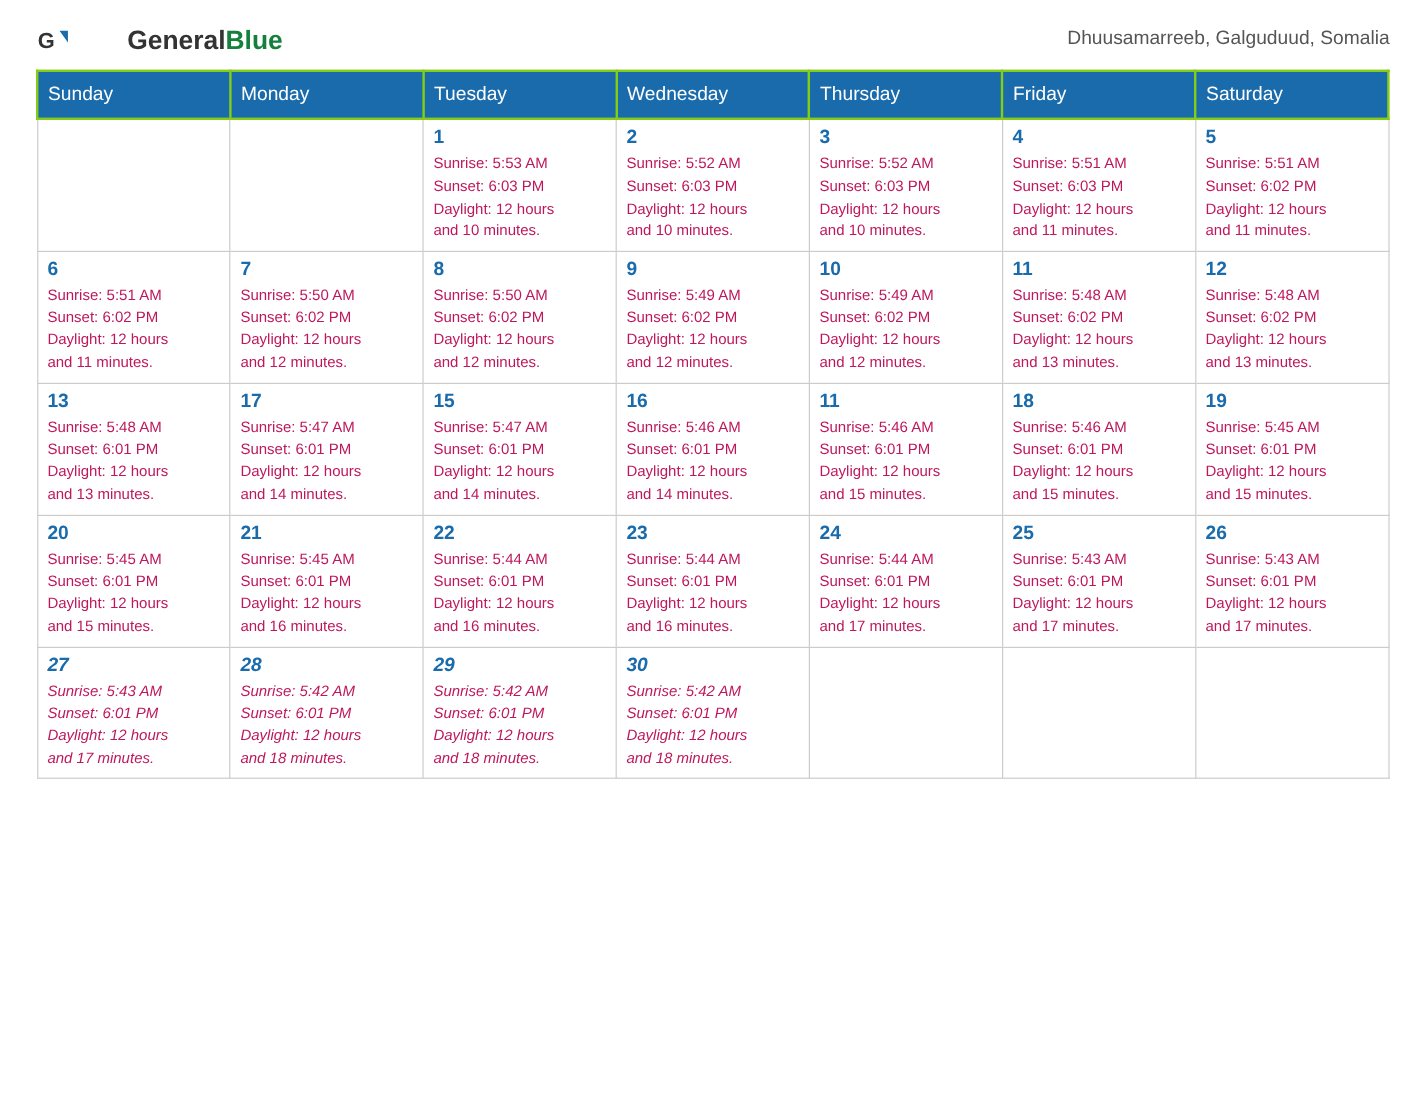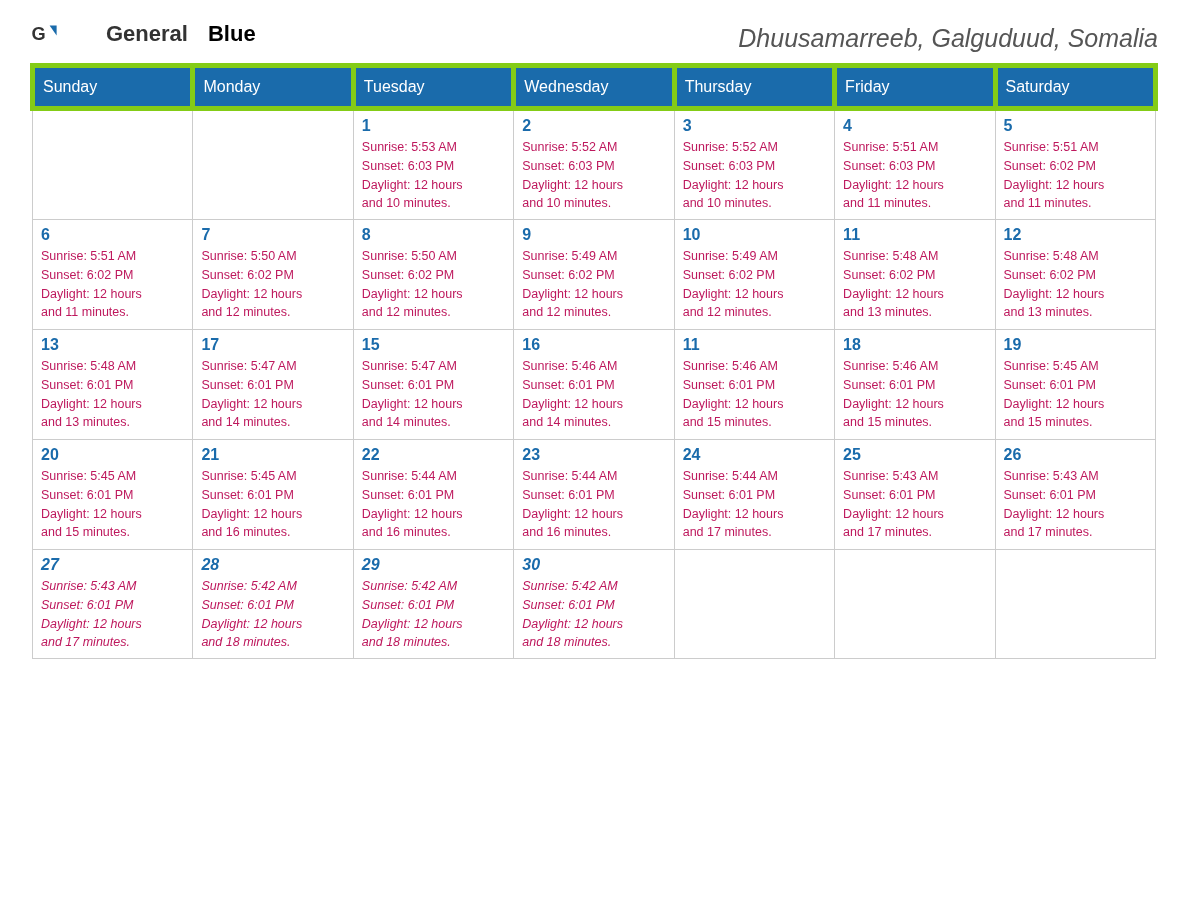--- a/index.html
+++ b/index.html
@@ -23,55 +23,53 @@
     }
     .logo-text-general {
       font-size: 22px;
       font-weight: bold;
       color: #333;
       margin-left: 44px;
     }
     .logo-text-blue {
       font-size: 22px;
       font-weight: bold;
-      color: #000000;
-      margin-left: 20px;
+      color: #15803d;
     }
     .logo-icon {
       width: 28px;
       height: 28px;
     }
     .title-section {
       text-align: right;
     }
     .month-title {
       font-size: 52px;
       font-weight: normal;
       color: #333;
       line-height: 1.1;
     }
     .subtitle {
-      font-size: 25px;
+      font-size: 16px;
       color: #555;
       margin-top: 4px;
-      font-style: italic;
     }
     table {
       width: 100%;
       border-collapse: collapse;
       margin-top: 10px;
     }
     th {
       background-color: #1a6bab;
       color: #fff;
       padding: 10px 8px;
       text-align: left;
       font-size: 16px;
       font-weight: normal;
-      border: 5px solid #84cc16;
+      border: 2px solid #84cc16;
     }
     td {
       vertical-align: top;
       padding: 6px 8px;
       border: 1px solid #ccc;
       width: 14.28%;
       height: 110px;
       font-size: 13px;
       color: #333;
     }

